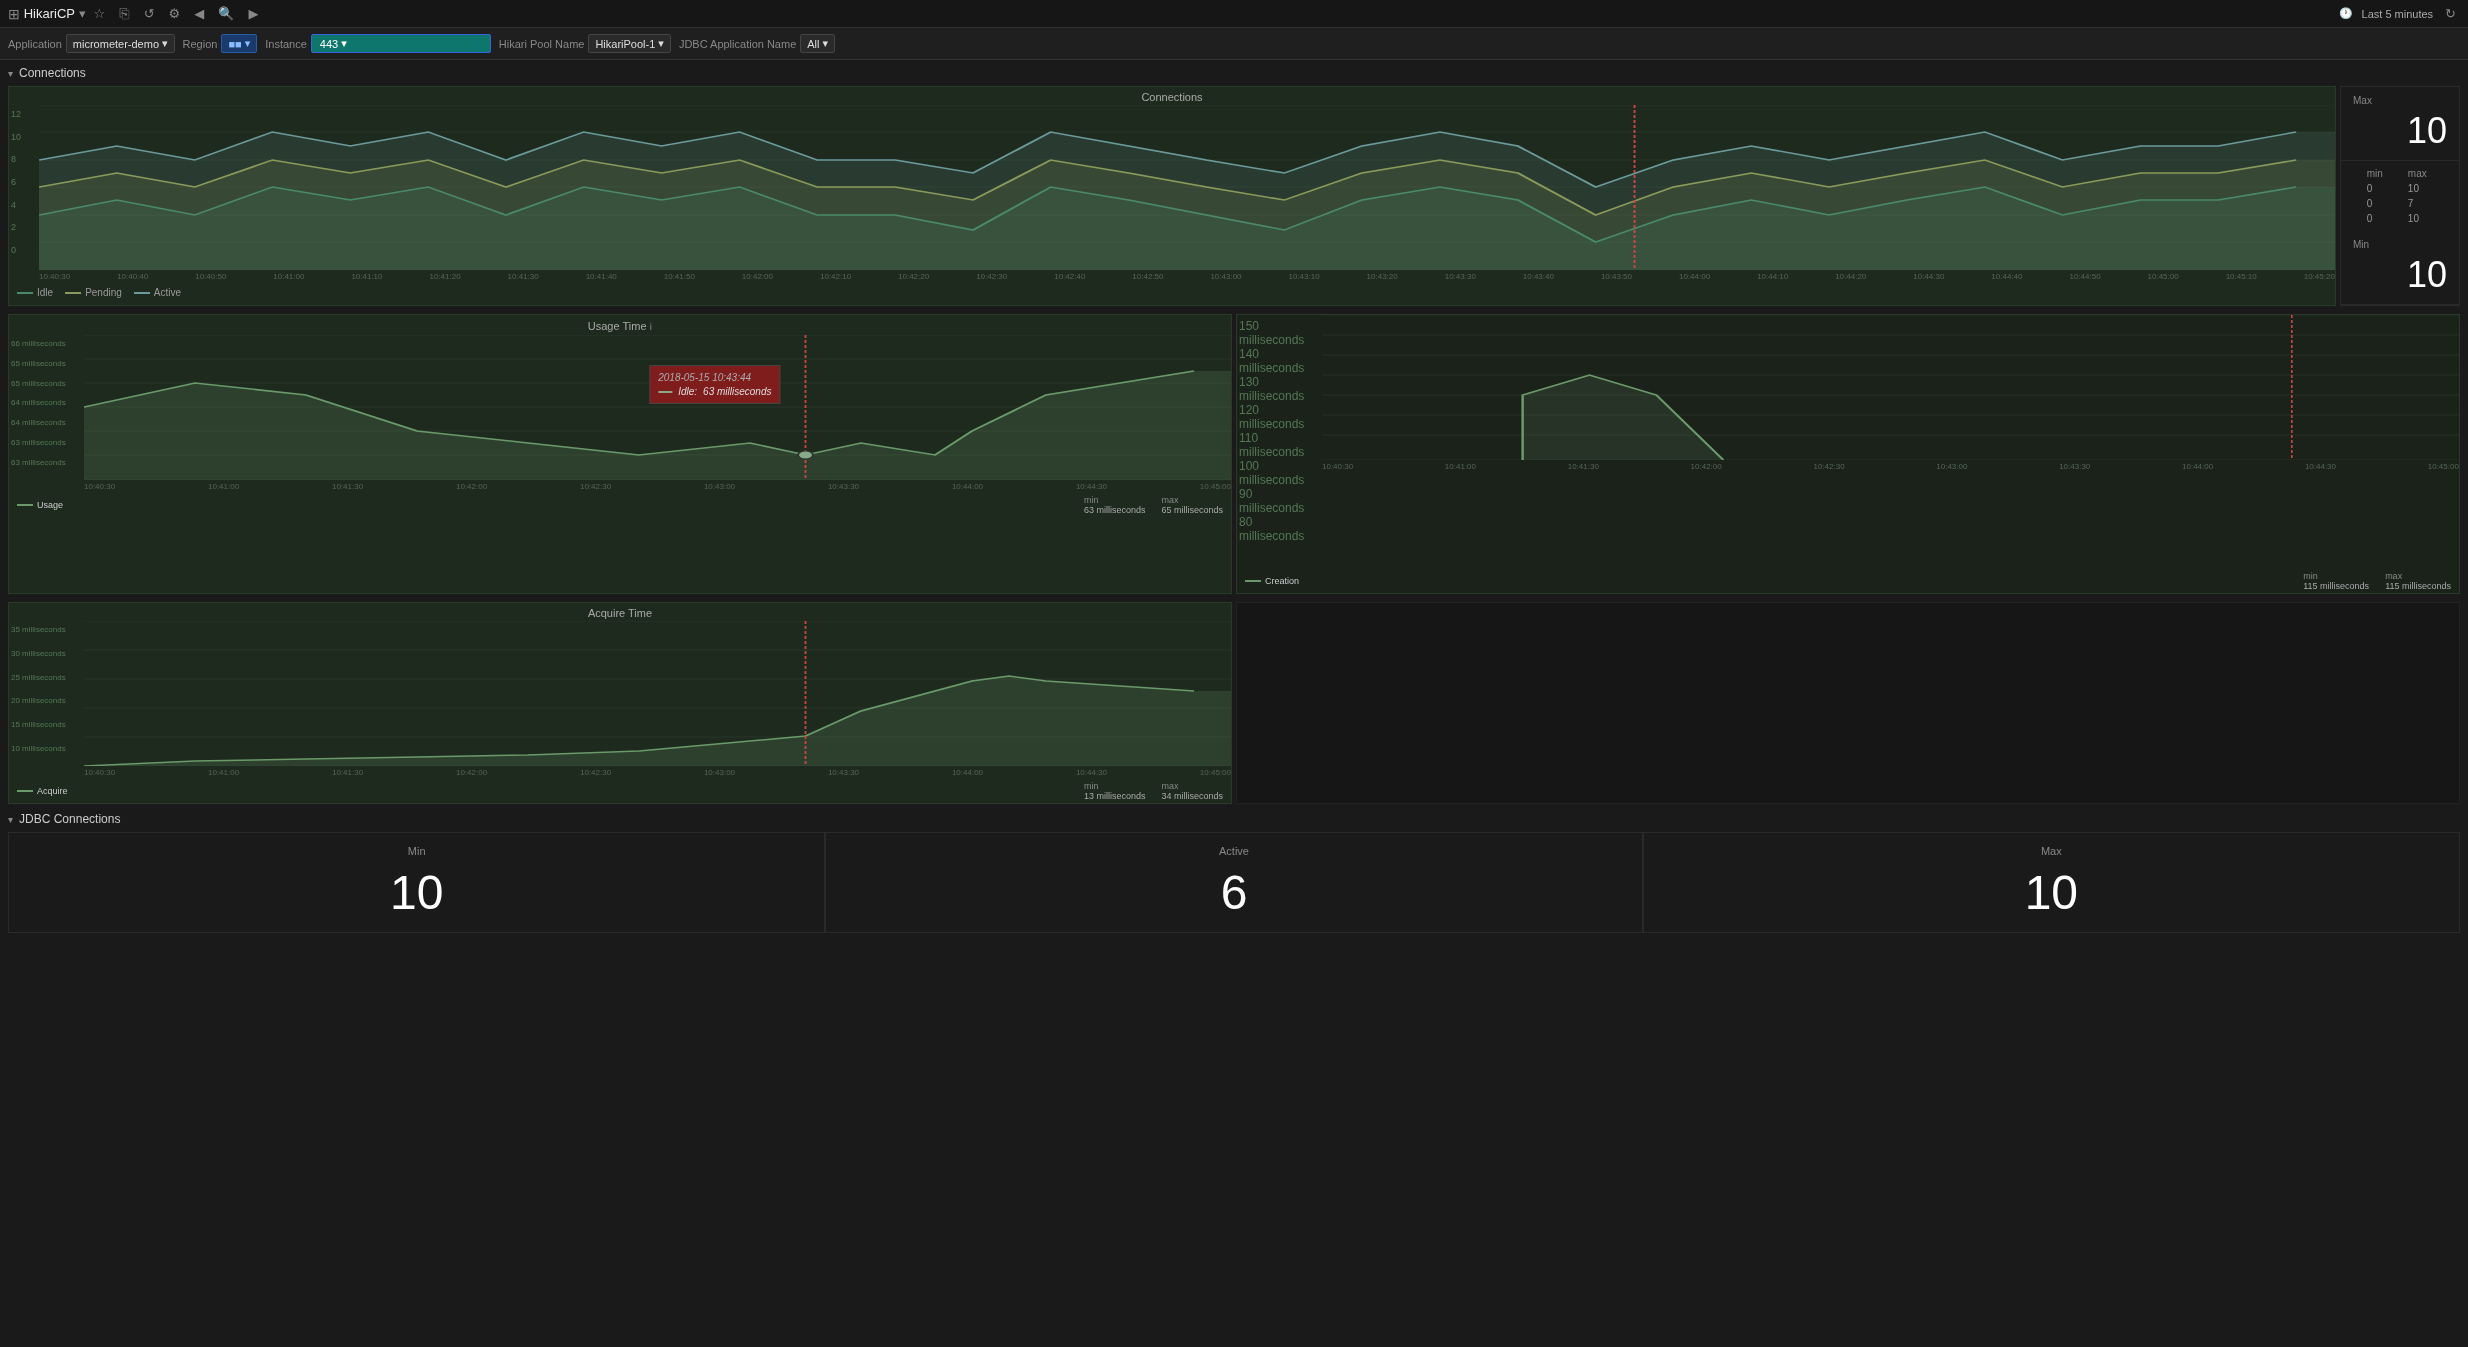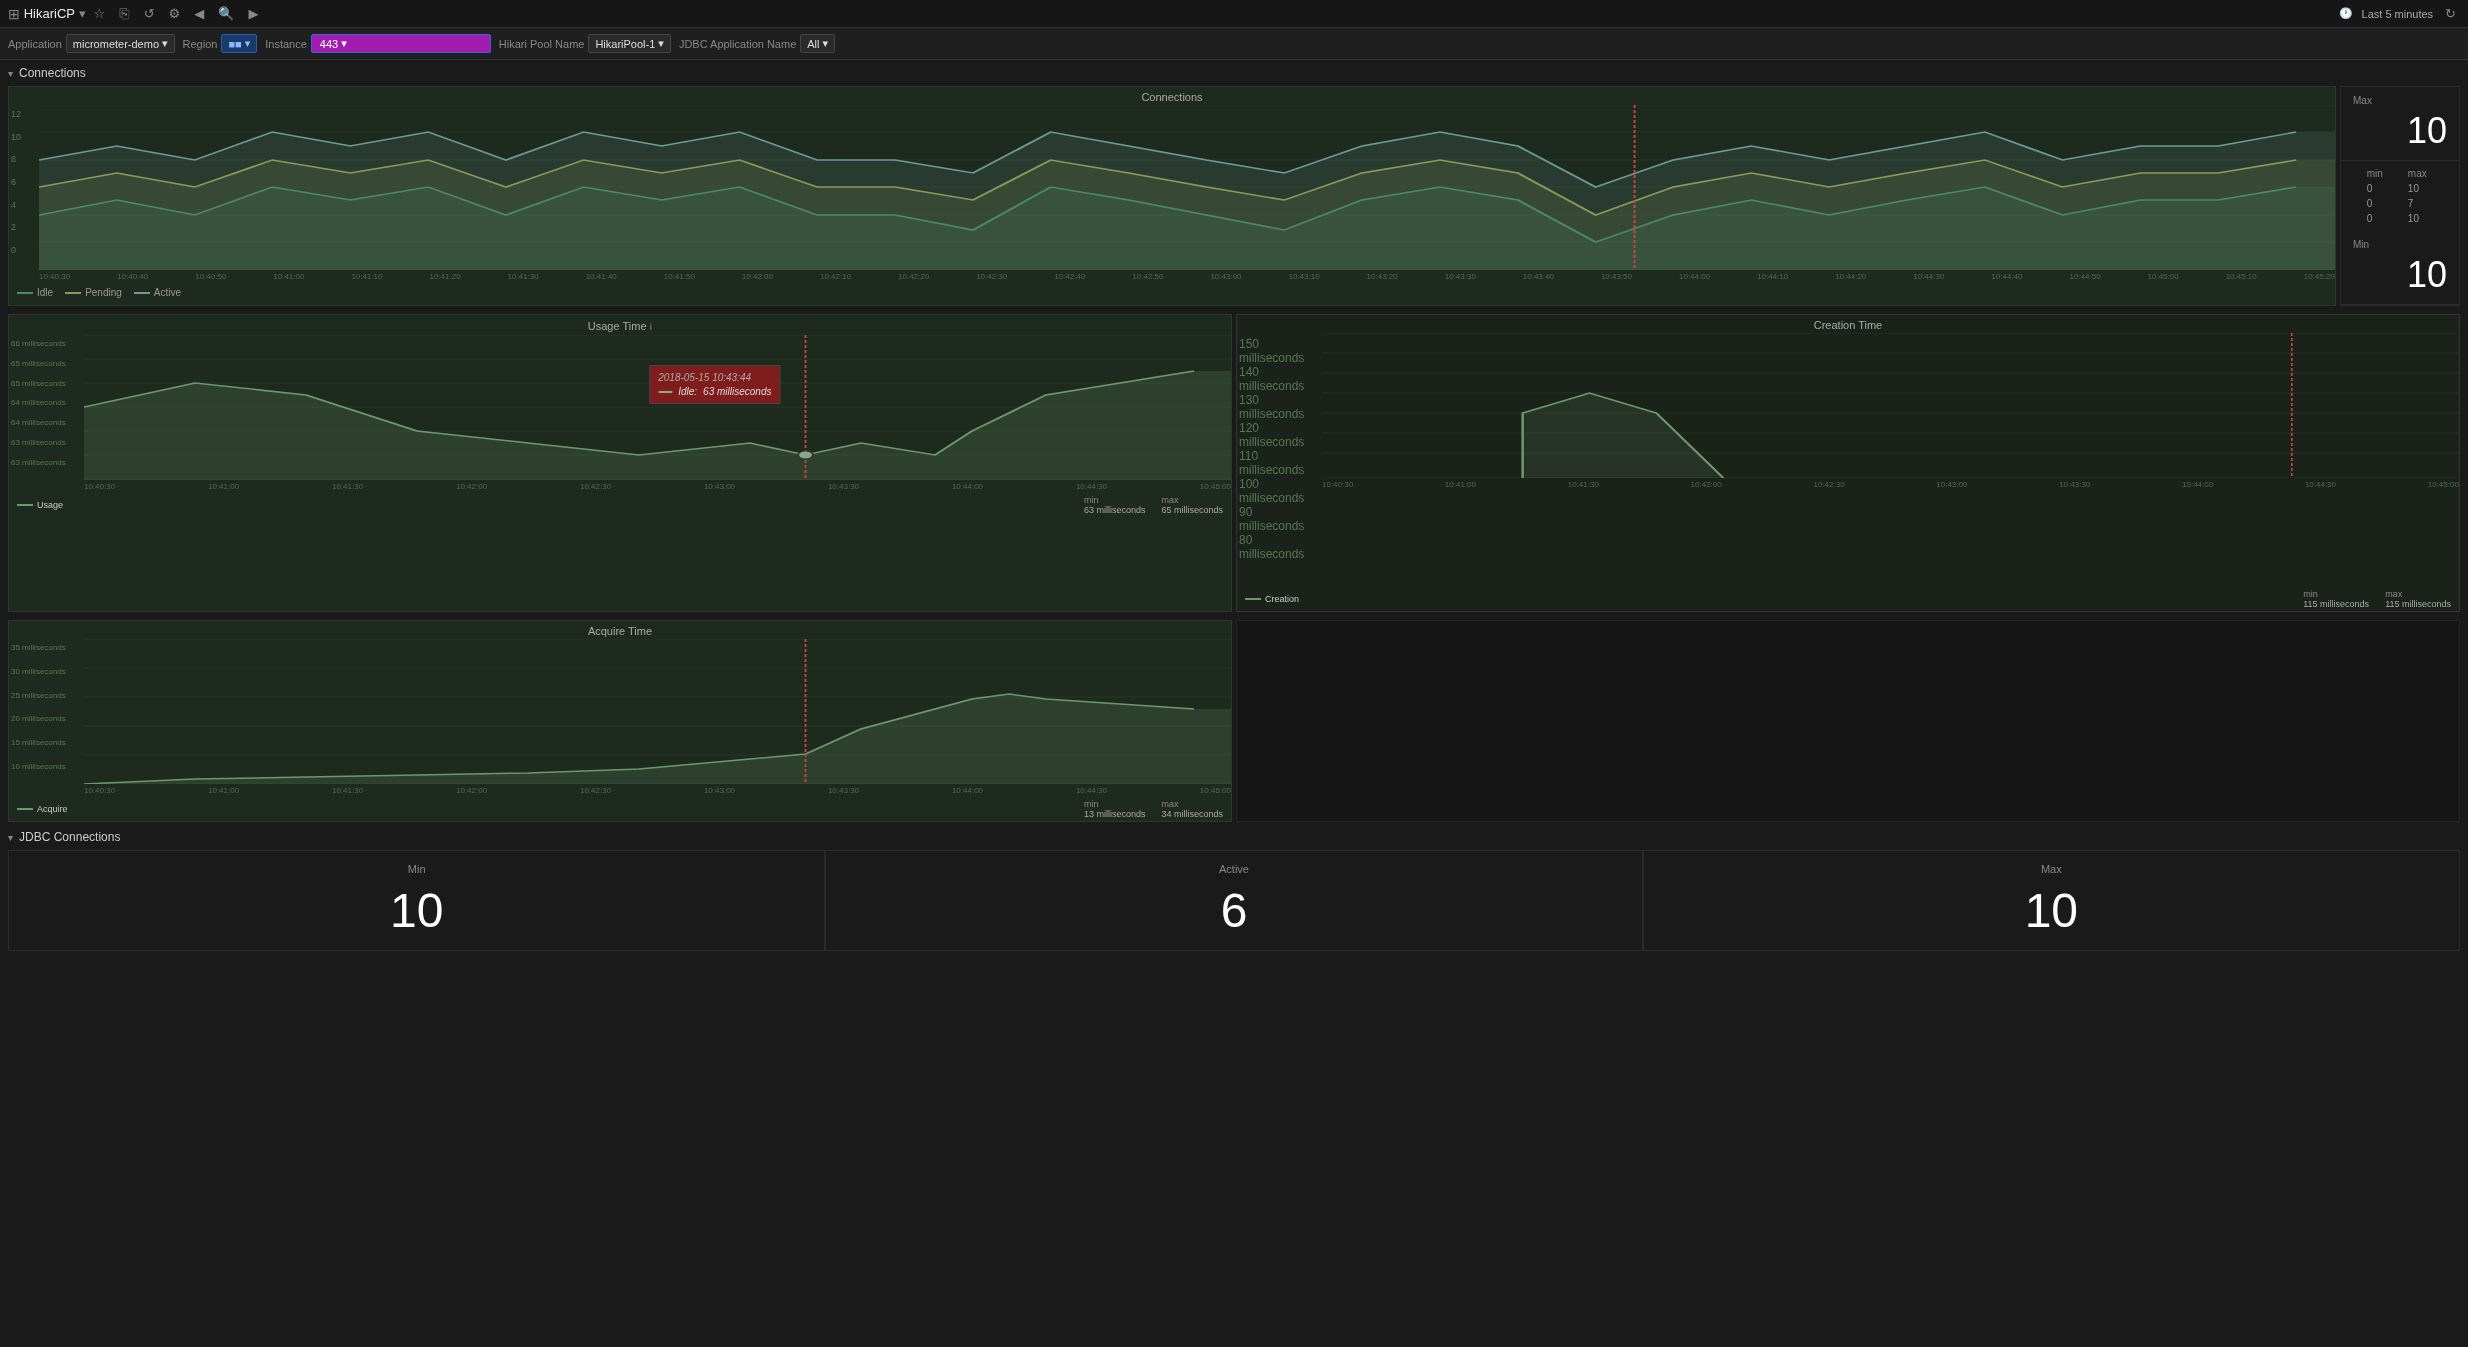--- a/index.html
+++ b/index.html
@@ -80,21 +80,21 @@
     }
     .filter-select-blue {
       background: #1a3a6b;
       border: 1px solid #2a5aaa;
       color: #88bbff;
       padding: 2px 6px;
       font-size: 11px;
       border-radius: 2px;
     }
     .filter-input-long {
-      background: #a21caf;
+      background: #0f766e;
       border: 1px solid #3366dd;
       color: #fff;
       padding: 2px 8px;
       font-size: 11px;
       border-radius: 2px;
       min-width: 180px;
     }
     
     .main {
       padding: 6px 8px;
@@ -593,23 +593,20 @@
           </div>
           <div>
             <span>max</span><br>
             <span style="color:#aaa;">65 milliseconds</span>
           </div>
         </div>
       </div>
     </div>
 
     <div class="chart-half chart-right" style="min-height:195px;">
-      <div class="chart-title">
-        <span>Creation Time</span>
-      </div>
       <div style="display:flex;position:relative;">
         <div style="width:85px;display:flex;flex-direction:column;justify-content:space-between;padding:4px 2px 26px;font-size:12px;color:#557755;">
           <span>150 milliseconds</span>
           <span>140 milliseconds</span>
           <span>130 milliseconds</span>
           <span>120 milliseconds</span>
           <span>110 milliseconds</span>
           <span>100 milliseconds</span>
           <span>90 milliseconds</span>
           <span>80 milliseconds</span>

